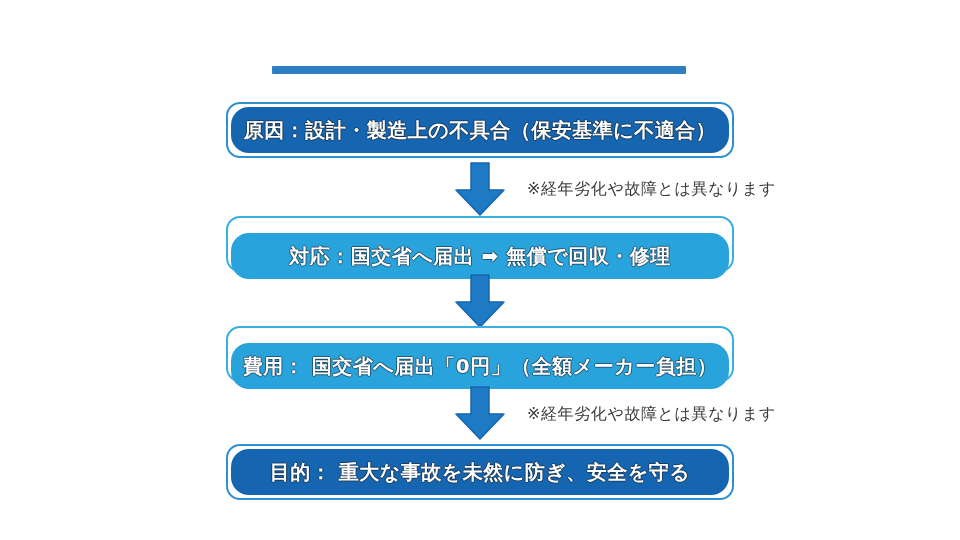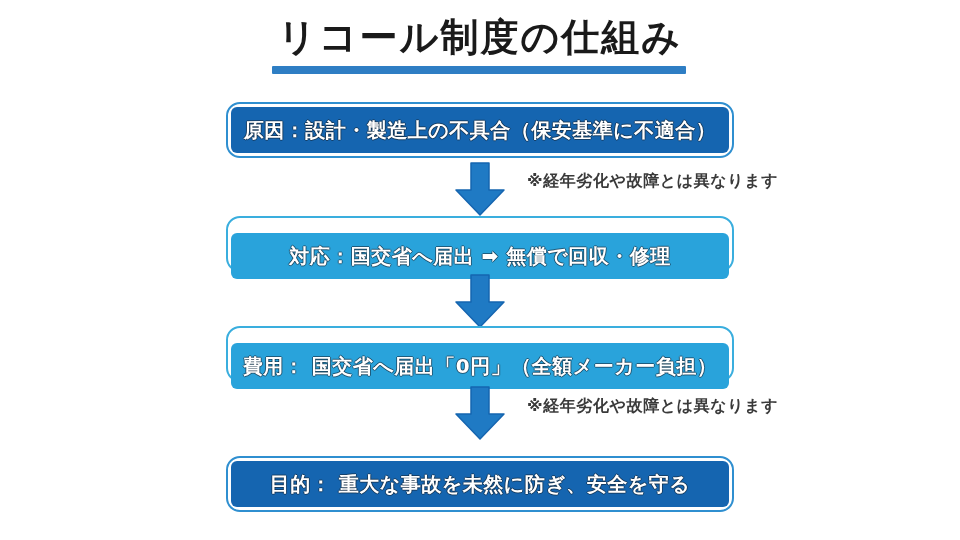--- a/index.html
+++ b/index.html
@@ -56,21 +56,21 @@
     box-sizing: border-box;
     border-radius: 14px;
     border: 2.5px solid #2f9ad4;
     background: #ffffff;
     padding: 3px;
   }
   .flow-box-inner {
     width: 100%;
     height: 100%;
     box-sizing: border-box;
-    border-radius: 6px;
+    border-radius: 18px;
     display: flex;
     align-items: center;
     justify-content: center;
     text-align: center;
   }
   .flow-box-label {
     font-size: 20px;
     font-weight: 700;
     color: #ffffff;
     letter-spacing: 0.5px;
@@ -88,57 +88,55 @@
   .tone-dark { border-color: #2f8fd0; }
   .tone-dark .flow-box-inner { background: #1565b0; }
 
   
   .tone-light { border-color: #3aaede; }
   .tone-light .flow-box-inner { background: #29a3db; margin-top: 12px; }
 
   #box-1 { top: 102px; }
   #box-2 { top: 216px; }
   #box-3 { top: 326px; }
-  #box-4 { top: 444px; margin-top: 12px; }
+  #box-4 { top: 444px; }
 
   
   .down-arrow {
     position: absolute;
     left: 452px;
     width: 56px;
     height: 54px;
   }
   .down-arrow svg { display: block; width: 56px; height: 54px; }
   #arrow-1 { top: 162px; }
   #arrow-2 { top: 274px; }
   #arrow-3 { top: 386px; }
 
   
   .side-note {
     position: absolute;
     left: 527px;
     font-size: 16px;
-    font-weight: 700;
+    font-weight: 400;
     color: #3a3a3a;
     letter-spacing: 0.6px;
     line-height: 22px;
     white-space: nowrap;
     font-family: "DejaVu Sans", "Liberation Sans", sans-serif;
+    margin-top: 8px;
   }
   #note-1 { top: 170px; }
   #note-2 { top: 395px; }
 </style>
 </head>
 <body>
 
 <div id="slide">
 
-  <div id="title-block">
-    <div id="page-title">リコール制度の仕組み</div>
-  </div>
   <div id="title-underline"></div>
 
   <div class="flow-box tone-dark" id="box-1">
     <div class="flow-box-inner">
       <span class="flow-box-label">原因：設計・製造上の不具合（保安基準に不適合）</span>
     </div>
   </div>
 
   <div class="down-arrow" id="arrow-1">
     <svg viewBox="0 0 56 54" xmlns="http://www.w3.org/2000/svg">

